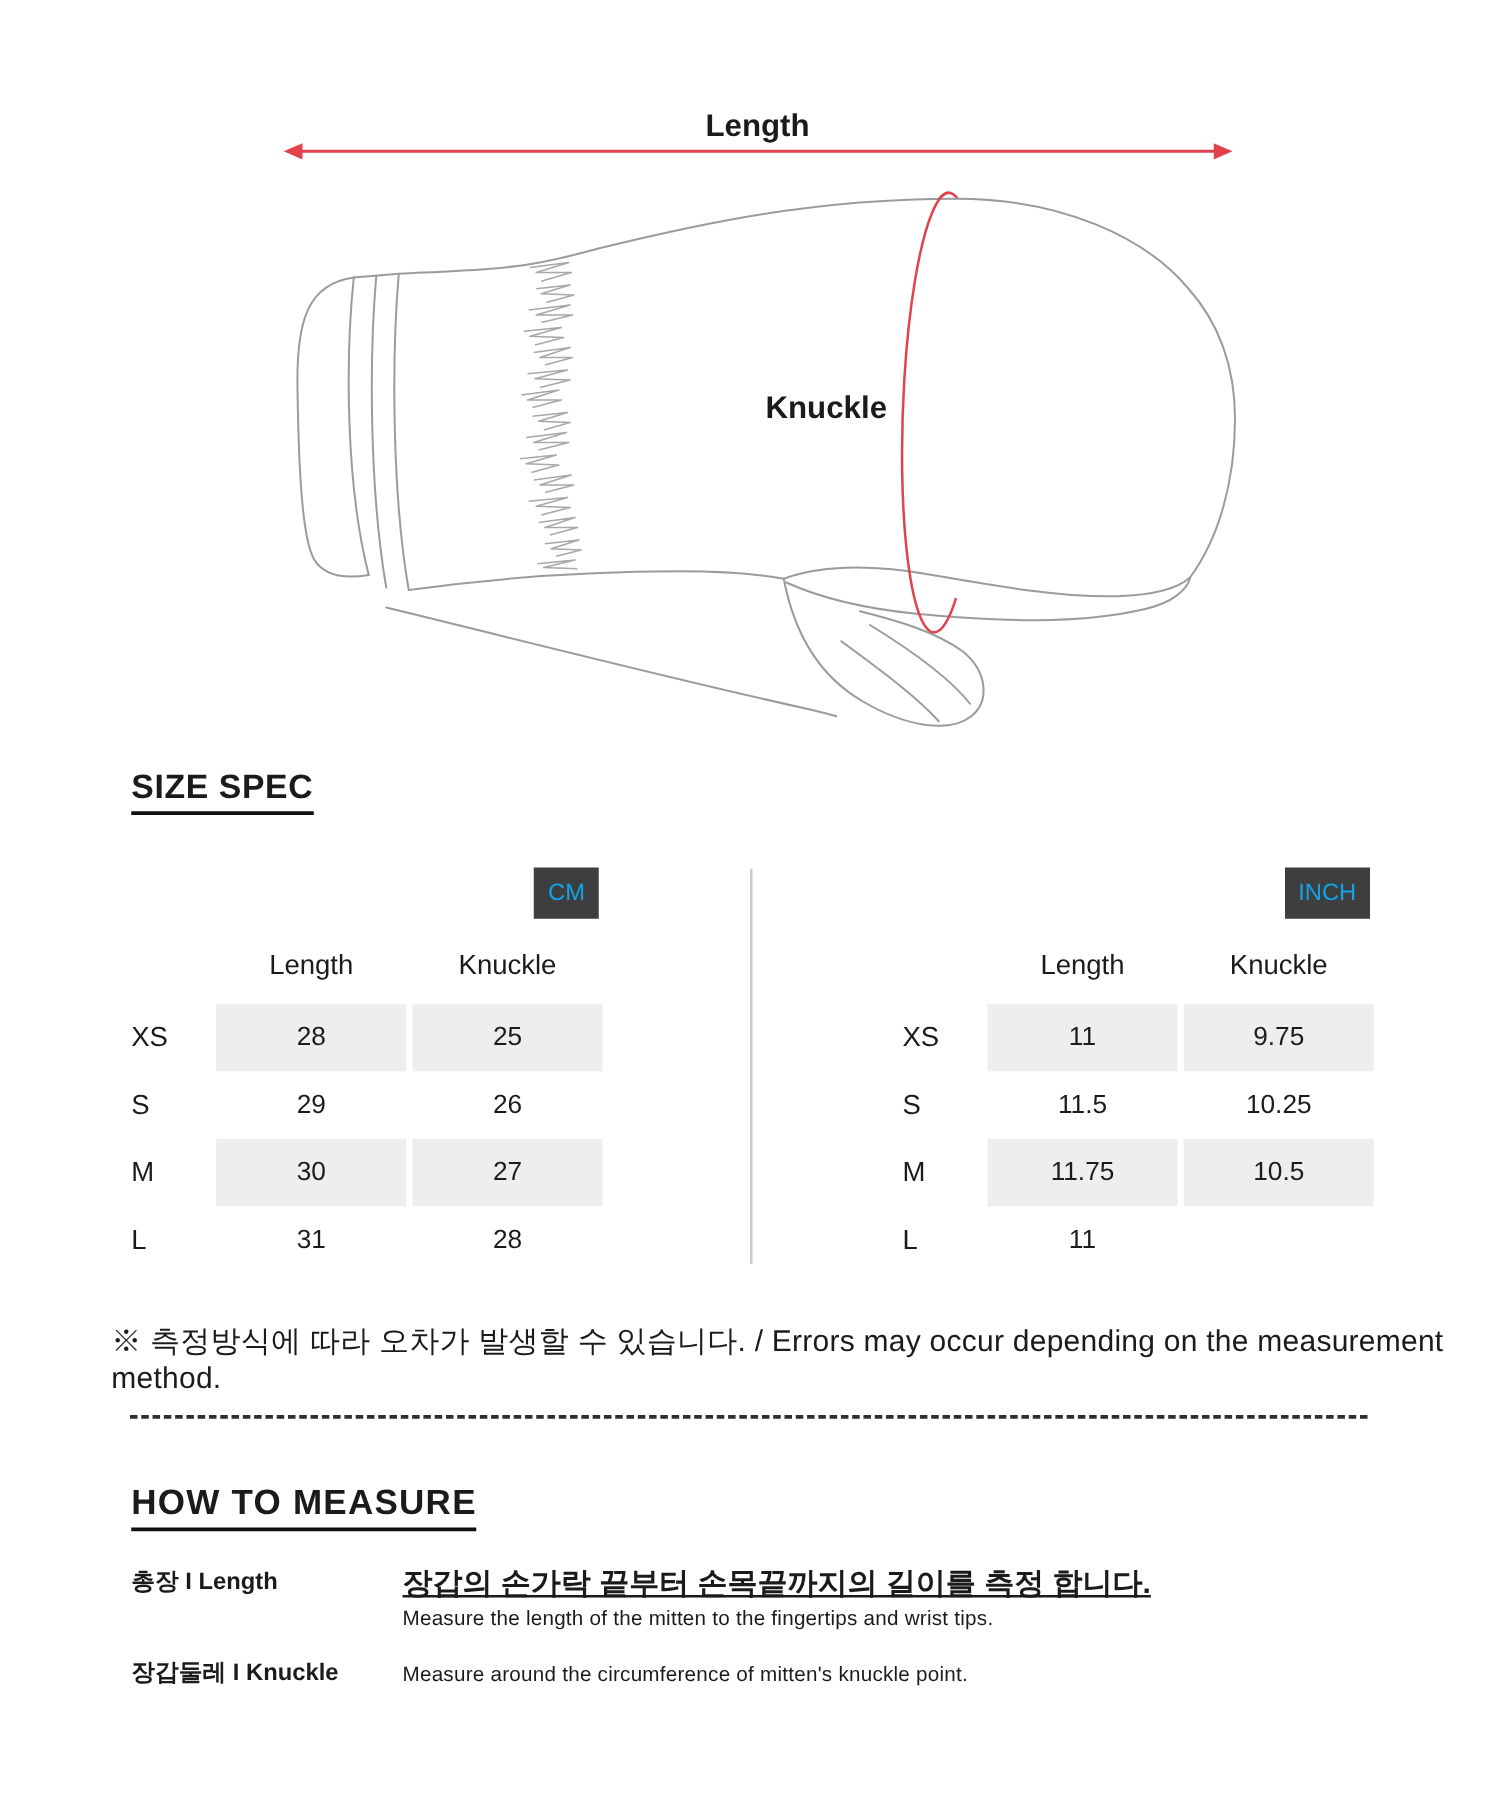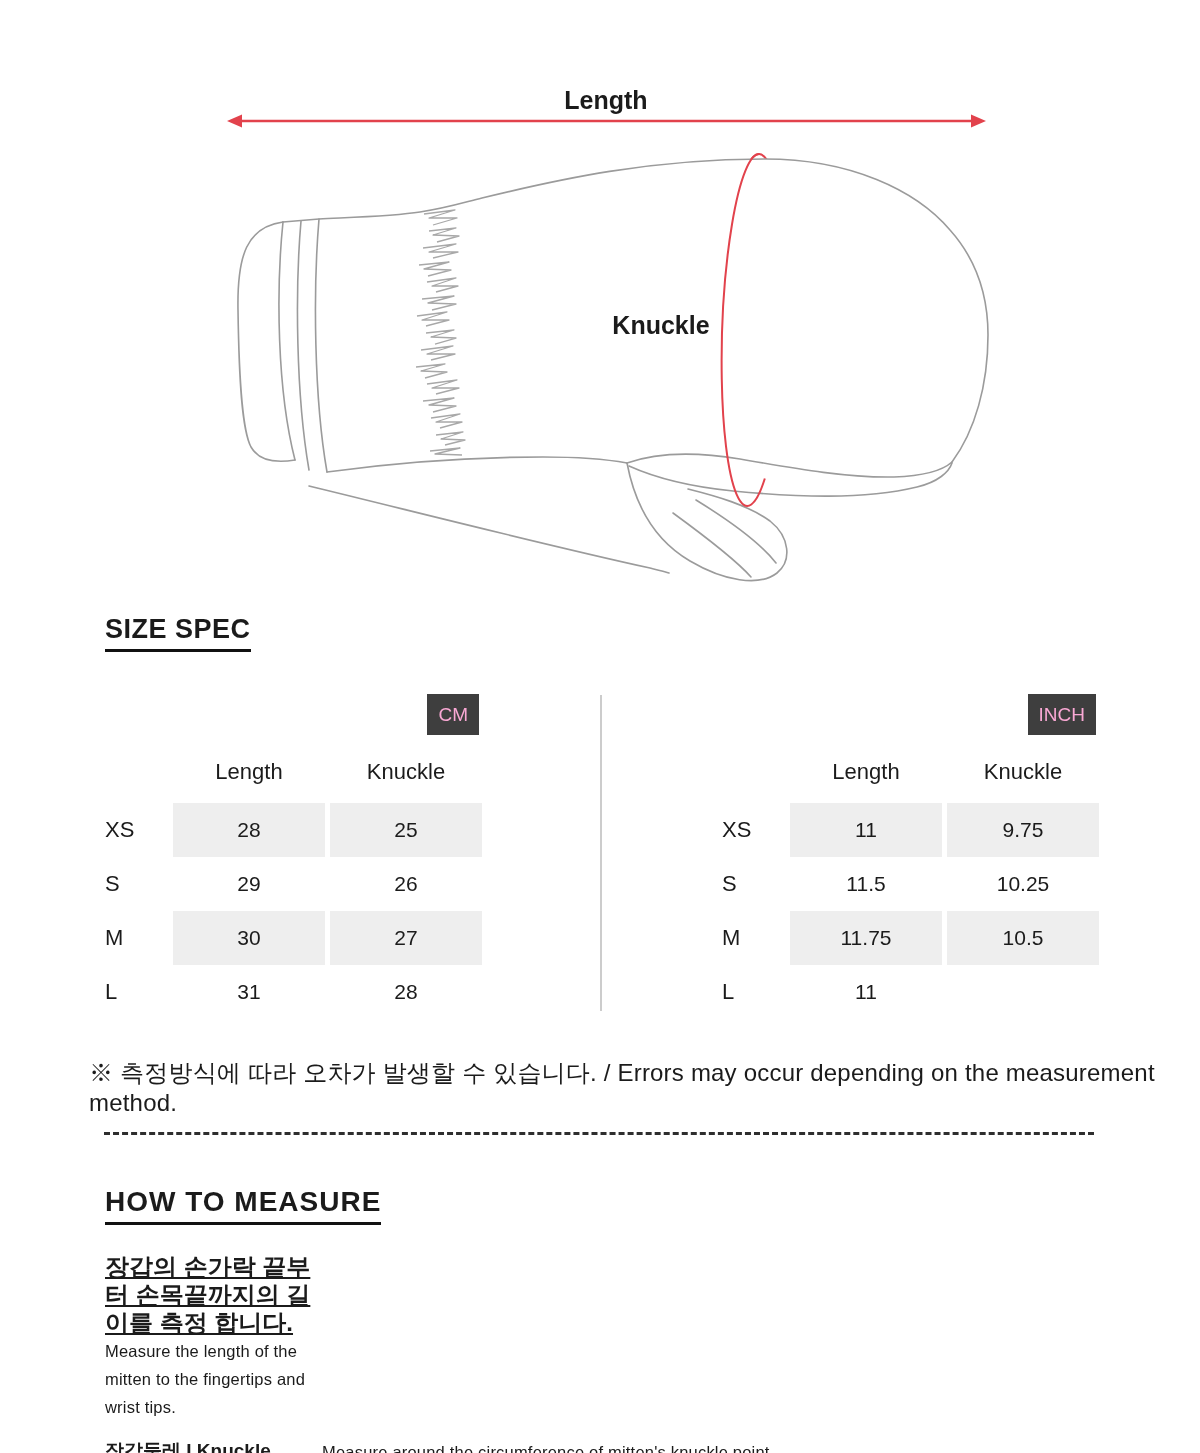--- a/index.html
+++ b/index.html
@@ -18,21 +18,21 @@
 
   .sec-heading{
     font-size:27px;font-weight:700;letter-spacing:.5px;
     border-bottom:3px solid #111;padding-bottom:4px;display:inline-block;
   }
   .how-heading{font-size:28px;letter-spacing:1px;}
 
   .stable{position:absolute;top:693px;width:374px;height:330px;}
   .badge{
     position:absolute;top:1px;right:0;height:41px;min-width:46px;padding:0 11px;
-    background:#3e3e3e;color:#f9a8d4;font-size:19px;
+    background:#3e3e3e;color:#0ea5e9;font-size:19px;
     display:flex;align-items:center;justify-content:center;box-sizing:border-box;
   }
   .thead,.trow{display:grid;grid-template-columns:63px 152px 152px;column-gap:5px;}
   .thead{position:absolute;top:66px;left:0;right:0;}
   .hcell{font-size:22px;text-align:center;}
   .tbody{position:absolute;top:110px;left:0;right:0;text-align:center;}
   .trow{height:54px;}
   .sizecell{display:flex;align-items:center;font-size:22px;}
   .vcell{display:flex;align-items:center;justify-content:center;font-size:21px;}
   .trow.striped .vcell{background:#eeeeee;}
@@ -187,20 +187,21 @@
   <div class="abs note">※ 측정방식에 따라 오차가 발생할 수 있습니다. / Errors may occur depending on the measurement method.</div>
 
   <div class="abs dashline"></div>
 
   <div class="abs" style="left:105px;top:1186px">
     <span class="sec-heading how-heading">HOW TO MEASURE</span>
   </div>
 
   <div class="abs mlist">
     <div class="mitem">
+      <div class="term">총장 I Length</div>
       <div>
         <div class="dko">장갑의 손가락 끝부터 손목끝까지의 길이를 측정 합니다.</div>
         <div class="den">Measure the length of the mitten to the fingertips and wrist tips.</div>
       </div>
     </div>
     <div class="mitem">
       <div class="term">장갑둘레 I Knuckle</div>
       <div>
         <div class="den">Measure around the circumference of mitten's knuckle point.</div>
       </div>

